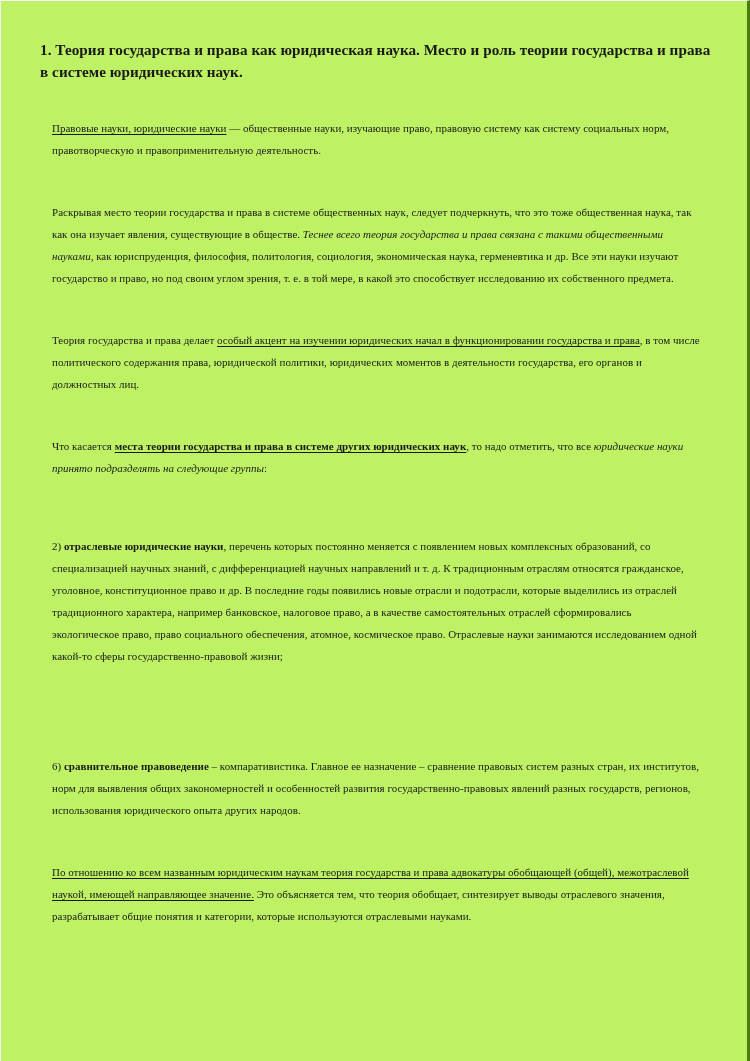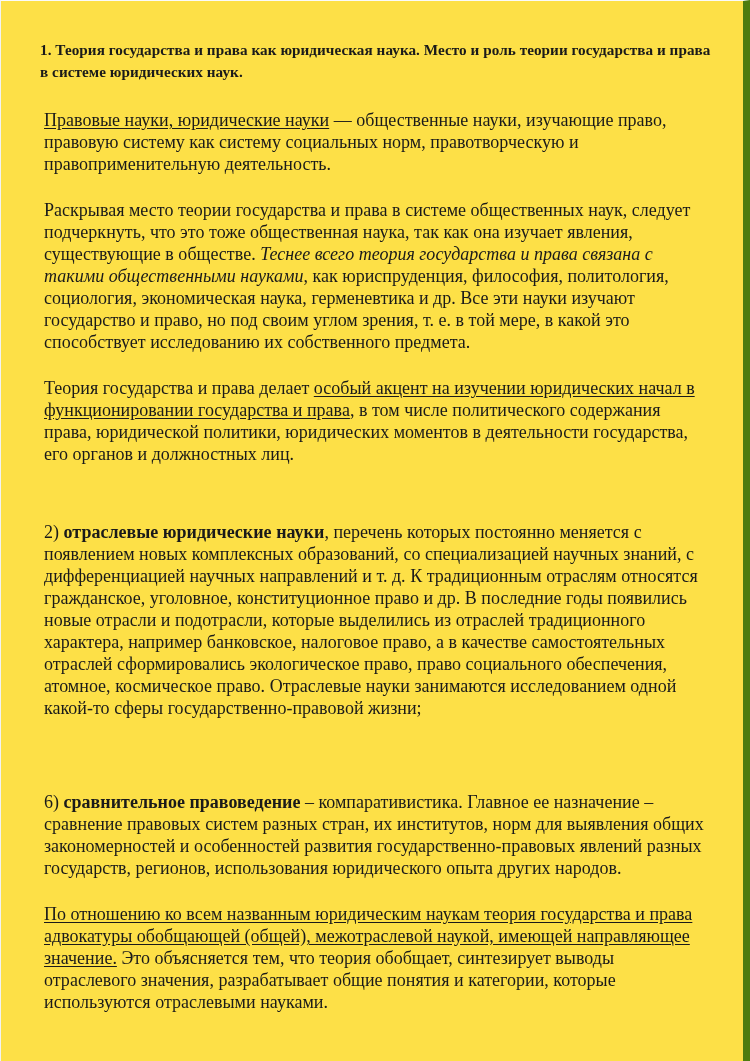--- a/index.html
+++ b/index.html
@@ -10,46 +10,46 @@
   }
   body {
     font-family: "Liberation Serif", "DejaVu Serif", serif;
     color: #1a1a1a;
   }
   .page {
     position: relative;
     width: 750px;
     height: 1061px;
     box-sizing: border-box;
-    background: #fde047;
+    background: #bef264;
     border-left: 1px solid #f2f2f2;
-    border-right: 7px solid #4d7c0f;
+    border-right: 3px solid #4d7c0f;
     border-top: 1px solid #fafafa;
     overflow: hidden;
     padding-left: 43px;
   }
   .doc-body {
     position: absolute;
     left: 39px;
     top: 38px;
     width: 673px;
   }
   .heading {
     font-size: 15.2px;
     font-weight: bold;
     line-height: 22px;
     text-align: left;
     margin: 0 0 0 0;
     letter-spacing: 0.05px;
   }
   .para {
-    font-size: 18px;
+    font-size: 11px;
     line-height: 22px;
     text-align: left;
-    margin: 4px;
+    margin: 12px;
     letter-spacing: 0.01px;
   }
   .gap-heading { height: 22px; }
   .gap-para { height: 16px; }
   u.u { text-decoration: underline; text-underline-offset: 2px; }
   b.b { font-weight: bold; }
   i.i { font-style: italic; }
 </style>
 </head>
 <body>
@@ -74,20 +74,23 @@
     </p>
 
     <div class="gap-para"></div>
 
     <p class="para">
       <span>Теория государства и права делает </span><u class="u">особый акцент на изучении юридических начал в функционировании государства и права</u><span>, в том числе политического содержания права, юридической политики, юридических моментов в деятельности государства, его органов и должностных лиц.</span>
     </p>
 
     <div class="gap-para"></div>
 
+    <p class="para">
+      <span>Что касается </span><b class="b"><u class="u">места теории государства и права в системе других юридических наук</u></b><span>, то надо отметить, что все </span><i class="i">юридические науки принято подразделять на следующие группы</i><span>:</span>
+    </p>
 
     <div class="gap-para"></div>
 
 
     <div class="gap-para"></div>
 
     <p class="para">
       <span>2) </span><b class="b">отраслевые юридические науки</b><span>, перечень которых постоянно меняется с появлением новых комплексных образований, со специализацией научных знаний, с дифференциацией научных направлений и т. д. К традиционным отраслям относятся гражданское, уголовное, конституционное право и др. В последние годы появились новые отрасли и подотрасли, которые выделились из отраслей традиционного характера, например банковское, налоговое право, а в качестве самостоятельных отраслей сформировались экологическое право, право социального обеспечения, атомное, космическое право. Отраслевые науки занимаются исследованием одной какой-то сферы государственно-правовой жизни;</span>
     </p>
 

